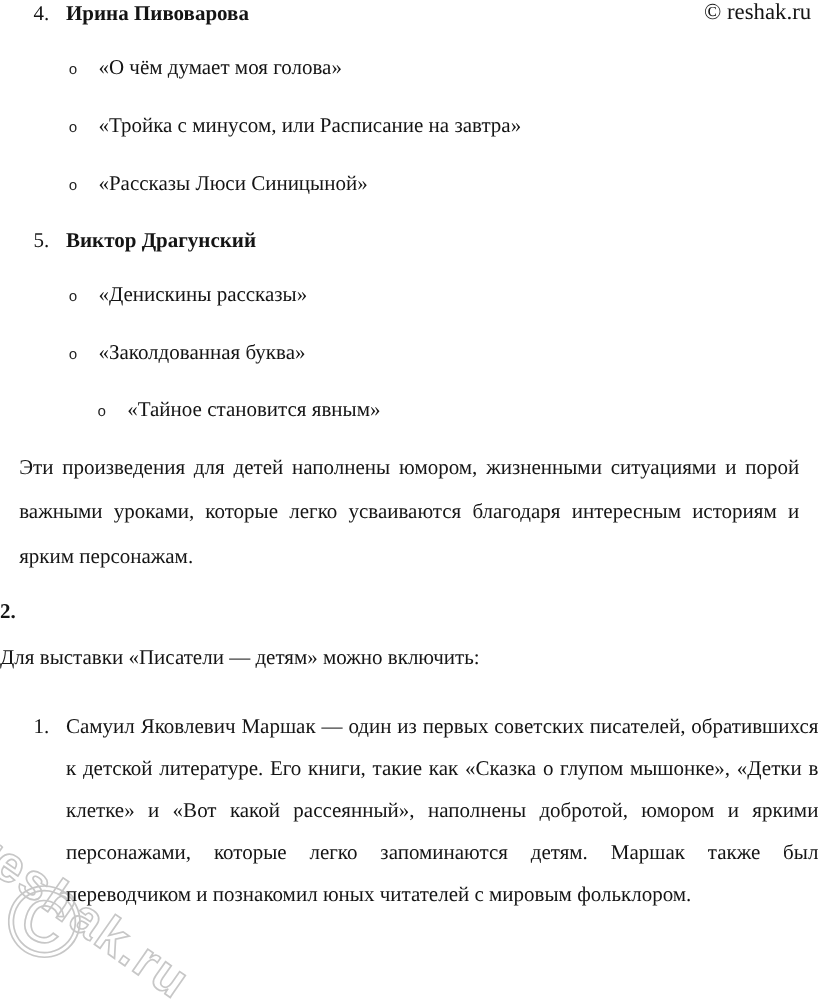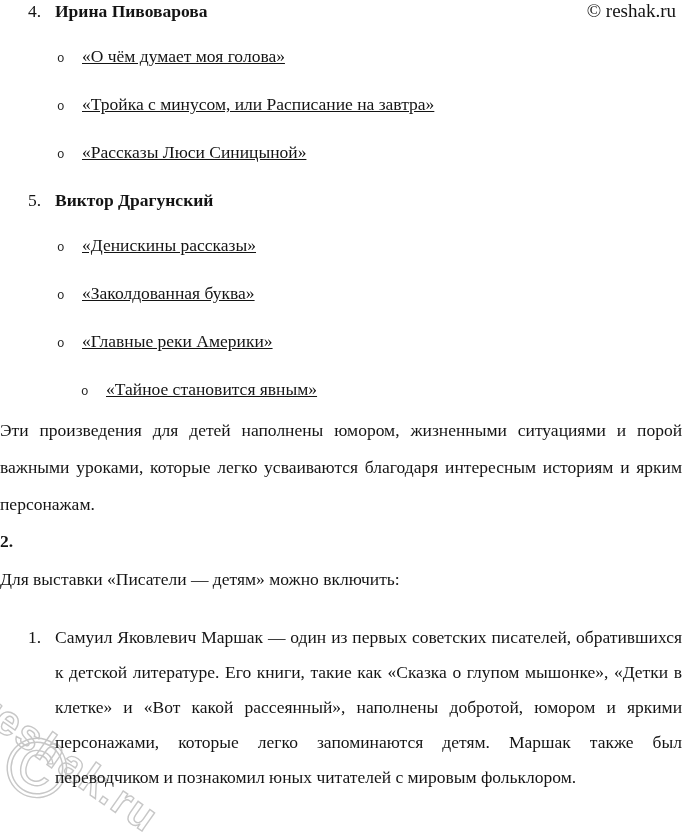--- a/index.html
+++ b/index.html
@@ -32,36 +32,35 @@
     margin: 0 0 23px 0;
   }
   .author-number { display: inline-block; width: 27px; }
   .author-name  { font-weight: bold; }
 
   
   .book-row {
     padding-left: 57px;
     line-height: 22px;
     margin: 0 0 23px 0;
-    text-decoration: underline;
   }
   .bullet {
     display: inline-block;
     width: 25px;
     font-family: "Liberation Mono", monospace;
     font-size: 12.5px;
     color: #222;
   }
   .book-row.last { margin-bottom: 9px; margin-left: 24px; }
 
   
   .para {
     text-align: justify;
     line-height: 37px;
-    margin: 0;
+    margin: 16px;
   }
 
   .section-heading {
     font-weight: bold;
     line-height: 22px;
     margin: 7px 0 0 0;
   }
 
   .section-intro {
     line-height: 22px;
@@ -140,23 +139,20 @@
 
   <div class="author-row">
     <span class="author-number">5.</span><span class="author-name">Виктор Драгунский</span>
   </div>
   <div class="book-row">
     <span class="bullet">o</span><span>«Денискины рассказы»</span>
   </div>
   <div class="book-row">
     <span class="bullet">o</span><span>«Заколдованная буква»</span>
   </div>
-  <div class="book-row">
-    <span class="bullet">o</span><span>«Главные реки Америки»</span>
-  </div>
   <div class="book-row last">
     <span class="bullet">o</span><span>«Тайное становится явным»</span>
   </div>
 
   <p class="para">Эти произведения для детей наполнены юмором, жизненными ситуациями и порой важными уроками, которые легко усваиваются благодаря интересным историям и ярким персонажам.</p>
 
   <p class="section-heading">2.</p>
   <p class="section-intro">Для выставки «Писатели — детям» можно включить:</p>
 
   <div class="exhibit-row">

